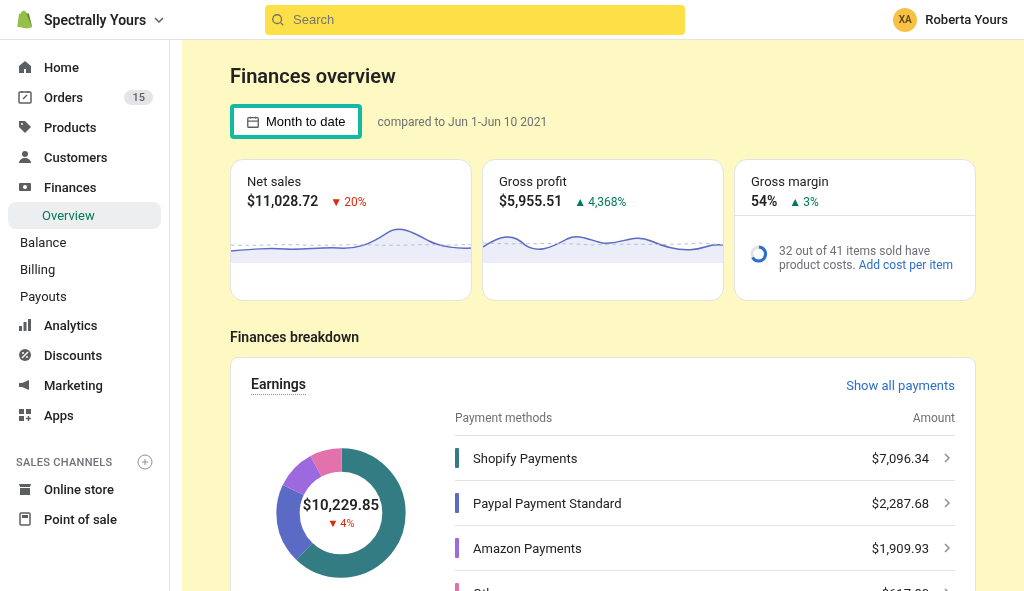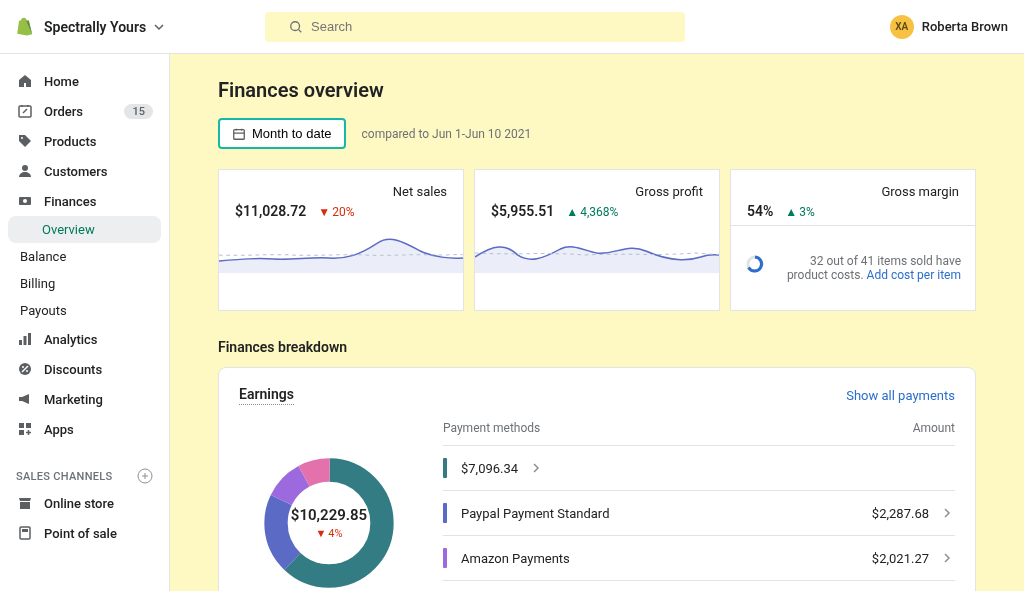--- a/index.html
+++ b/index.html
@@ -1,43 +1,43 @@
 <!DOCTYPE html>
 <html><head>
 <meta charset="utf-8">
 <style>
 * { margin: 0; padding: 0; box-sizing: border-box; }
 body { font-family: -apple-system, BlinkMacSystemFont, 'Segoe UI', Roboto, sans-serif; background: #f6f6f7; color: #202223; font-size: 14px; }
 .app { width: 1024px; height: 591px; display: flex; flex-direction: column; background: #fff; overflow: hidden; }
-.topbar { height: 54px; display: flex; align-items: center; padding: 0 16px; border-bottom: 1px solid #e1e3e5; background: #fff; position: relative; }
+.topbar { height: 40px; display: flex; align-items: center; padding: 0 16px; border-bottom: 1px solid #e1e3e5; background: #fff; position: relative; }
 .logo { width: 20px; height: 20px; margin-right: 8px; }
 .store-name { font-weight: 600; font-size: 14px; margin-right: 4px; }
 .chevron { width: 10px; height: 10px; margin-left: 4px; }
-.search-wrap { position: absolute; left: 265px; width: 420px; height: 30px; background: #fef9c3; border-radius: 4px; display: flex; align-items: center; padding: 0 24px; }
+.search-wrap { position: absolute; left: 265px; width: 420px; height: 30px; background: #fde047; border-radius: 4px; display: flex; align-items: center; padding: 0 6px; }
 .search-wrap svg { margin-right: 8px; }
 .search-input { border: none; background: transparent; outline: none; font-size: 13px; flex: 1; color: #6d7175; }
 .user-area { margin-left: auto; display: flex; align-items: center; gap: 8px; }
 .avatar { width: 24px; height: 24px; border-radius: 50%; background: #f7c244; display: flex; align-items: center; justify-content: center; font-size: 10px; font-weight: 600; color: #5c4813; }
 .user-name { font-size: 13px; font-weight: 500; }
-.body { flex: 1; display: flex; overflow: hidden; }
+.body { flex: 1; display: flex; overflow: hidden; gap: 12px; }
 .sidebar { width: 170px; background: #fff; border-right: 1px solid #e1e3e5; padding: 12px 0; overflow-y: auto; }
 .nav-item { display: flex; align-items: center; padding: 6px 16px; font-size: 13px; font-weight: 500; cursor: pointer; gap: 10px; position: relative; }
 .nav-item.sub { padding-left: 20px; font-weight: 400; }
 .nav-item.active { background: #edeeef; color: #007a5c; border-radius: 8px; margin: 0 8px; padding-left: 34px; }
 .nav-item .badge { margin-left: auto; background: #e4e5e7; border-radius: 10px; padding: 1px 8px; font-size: 11px; color: #5c5f62; }
 .nav-icon { width: 18px; height: 18px; display: flex; align-items: center; justify-content: center; }
 .nav-section { display: flex; align-items: center; padding: 8px 16px 4px; font-size: 11px; color: #6d7175; font-weight: 500; letter-spacing: 0.3px; margin-top: 16px; }
 .nav-section .plus { margin-left: auto; width: 16px; height: 16px; color: #8c9196; }
 .main { flex: 1; overflow-y: auto; padding: 24px 48px; background: #fef9c3; }
 .page-title { font-size: 20px; font-weight: 600; margin-bottom: 16px; }
 .date-row { display: flex; align-items: center; gap: 16px; margin-bottom: 20px; }
-.date-btn { display: flex; align-items: center; gap: 6px; padding: 6px 12px; background: #fff; border: 2px solid #14b8a6; border-radius: 4px; font-size: 13px; cursor: pointer; }
+.date-btn { display: flex; align-items: center; gap: 6px; padding: 6px 12px; background: #fff; border: 4px solid #14b8a6; border-radius: 4px; font-size: 13px; cursor: pointer; }
 .compared { font-size: 12px; color: #6d7175; }
 .cards { display: flex; gap: 10px; margin-bottom: 28px; }
-.card { flex: 1; background: #fff; border: 1px solid #e1e3e5; border-radius: 0; position: relative; overflow: hidden; text-align: right; }
+.card { flex: 1; background: #fff; border: 1px solid #e1e3e5; border-radius: 13px; position: relative; overflow: hidden; }
 .card-top { padding: 14px 16px 6px; }
 .card-label { font-size: 13px; color: #202223; margin-bottom: 4px; }
 .card-value-row { display: flex; align-items: baseline; gap: 12px; }
 .card-value { font-size: 14px; font-weight: 600; }
 .delta { font-size: 12px; display: inline-flex; align-items: center; gap: 2px; }
 .delta.neg { color: #d82c0d; }
 .delta.pos { color: #007a5c; }
 .spark { height: 48px; width: 100%; display: block; }
 .info-row { border-top: 1px solid #e1e3e5; padding: 28px 14px; display: flex; gap: 10px; align-items: flex-start; font-size: 12px; color: #6d7175; }
 .info-row a { color: #2c6ecb; text-decoration: none; }
@@ -76,21 +76,21 @@
       </svg>
     <div class="search-wrap">
       <svg width="14" height="14" viewBox="0 0 16 16">
           <circle cx="7" cy="7" r="5" stroke="#6d7175" stroke-width="1.5" fill="none"></circle>
           <line x1="11" y1="11" x2="14" y2="14" stroke="#6d7175" stroke-width="1.5"></line>
         </svg>
       <input class="search-input" placeholder="Search" style="">
     </div>
     <div class="user-area">
       <div class="avatar">XA</div>
-      <span class="user-name">Roberta Brown</span>
+      <span class="user-name">Roberta Yours</span>
     </div>
   </div>
 
   <div class="body">
     <nav class="sidebar">
       <div class="nav-item">
           <span class="nav-icon">
             <svg width="16" height="16" viewBox="0 0 16 16">
               <path d="M2 7l6-5 6 5v7H9v-4H7v4H2V7z" fill="#5c5f62"></path>
             </svg>
@@ -294,37 +294,38 @@
             </div>
           </div>
           <div class="methods">
             <div class="methods-head">
               <span>Payment methods</span>
               <span>Amount</span>
             </div>
             <div id="methods-list">
                 <div class="method-row">
                   <div class="method-bar" style="background:#347C84"></div>
+                  <span class="method-name">Shopify Payments</span>
                   <span class="method-amount">$7,096.34</span>
                   <svg class="method-chev" viewBox="0 0 16 16">
                     <path d="M6 4l4 4-4 4" stroke="#8c9196" stroke-width="1.5" fill="none"></path>
                   </svg>
                 </div>
                 <div class="method-row">
                   <div class="method-bar" style="background:#5B6AC4"></div>
                   <span class="method-name">Paypal Payment Standard</span>
                   <span class="method-amount">$2,287.68</span>
                   <svg class="method-chev" viewBox="0 0 16 16">
                     <path d="M6 4l4 4-4 4" stroke="#8c9196" stroke-width="1.5" fill="none"></path>
                   </svg>
                 </div>
                 <div class="method-row">
                   <div class="method-bar" style="background:#9C6ADE"></div>
                   <span class="method-name">Amazon Payments</span>
-                  <span class="method-amount">$2,021.27</span>
+                  <span class="method-amount">$1,909.93</span>
                   <svg class="method-chev" viewBox="0 0 16 16">
                     <path d="M6 4l4 4-4 4" stroke="#8c9196" stroke-width="1.5" fill="none"></path>
                   </svg>
                 </div>
                 <div class="method-row">
                   <div class="method-bar" style="background:#E371AC"></div>
                   <span class="method-name">Other</span>
                   <span class="method-amount">$617.80</span>
                   <svg class="method-chev" viewBox="0 0 16 16">
                     <path d="M6 4l4 4-4 4" stroke="#8c9196" stroke-width="1.5" fill="none"></path>

